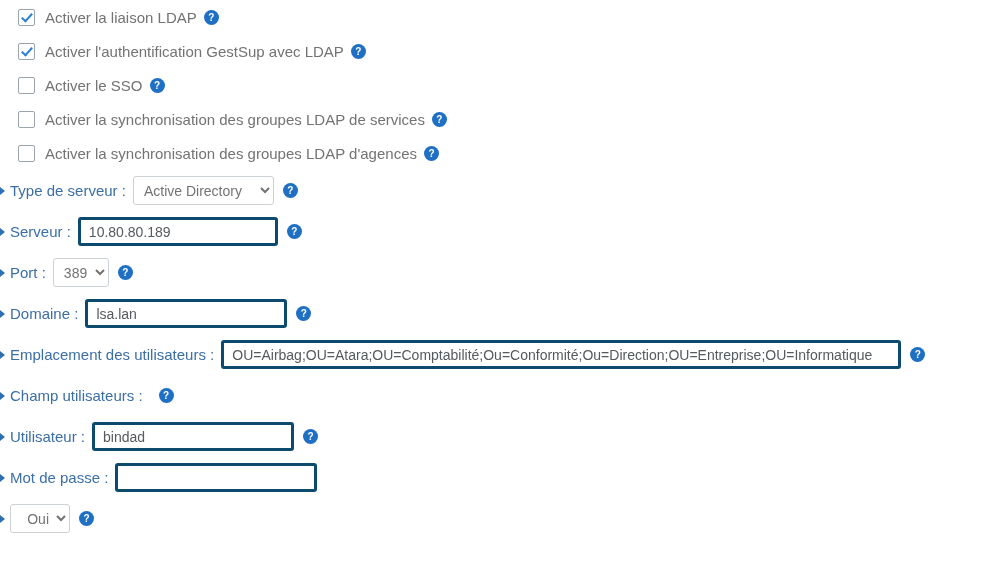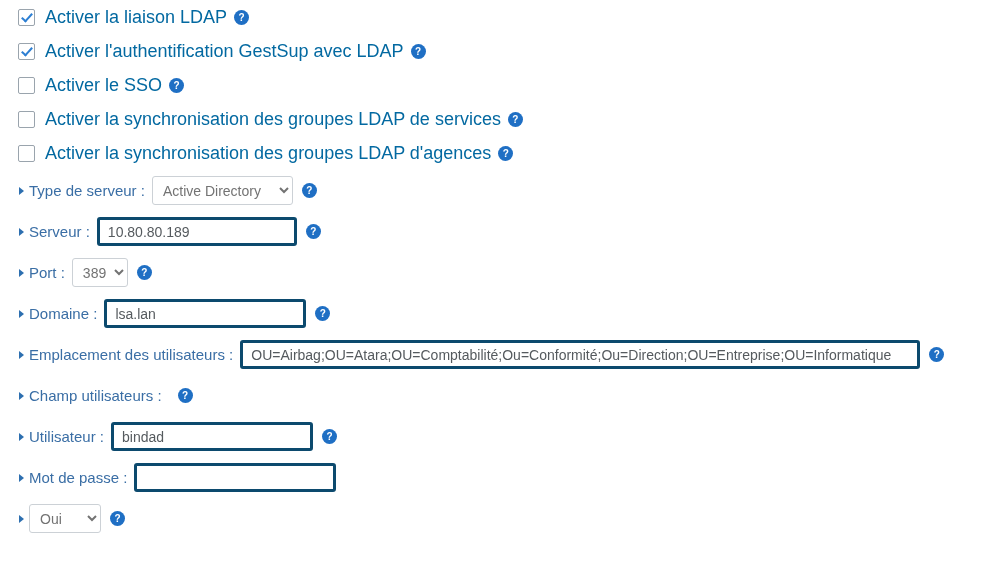--- a/index.html
+++ b/index.html
@@ -47,22 +47,22 @@
     position: absolute;
     left: 5px;
     top: 1px;
     width: 4px;
     height: 9px;
     border: solid #2d7fd3;
     border-width: 0 2px 2px 0;
     transform: rotate(42deg);
   }
   .check-label {
-    color: #0369a1;
-    font-size: 18px;
+    color: #737373;
+    font-size: 15px;
     white-space: nowrap;
     margin-right: 7px;
   }
 
   
   .help {
     display: inline-block;
     width: 15px;
     height: 15px;
     border-radius: 50%;
@@ -76,21 +76,20 @@
     vertical-align: middle;
     font-family: "Liberation Sans", sans-serif;
     cursor: pointer;
   }
 
   
   .field-row {
     display: flex;
     align-items: center;
     height: 41px;
-    padding-left: 19px;
   }
   .caret {
     width: 0;
     height: 0;
     border-left: 5px solid #2d6fb0;
     border-top: 4px solid transparent;
     border-bottom: 4px solid transparent;
     margin-right: 5px;
     flex: 0 0 auto;
   }
@@ -127,21 +126,21 @@
     border-radius: 3px;
     background: #fff;
     height: 29px;
     padding: 0 4px 0 6px;
     box-sizing: border-box;
     outline: none;
   }
   select.sel.w-type { width: 141px; }
   select.sel.w-port { width: 56px; }
   select.sel.w-champ { width: 159px; }
-  select.sel.w-oui  { width: 72px; }
+  select.sel.w-oui  { width: 60px; text-align: right; }
 
   .gap { margin-left: 9px; }
 </style>
 </head>
 <body>
 
 <div class="page">
 
   <div>
 

